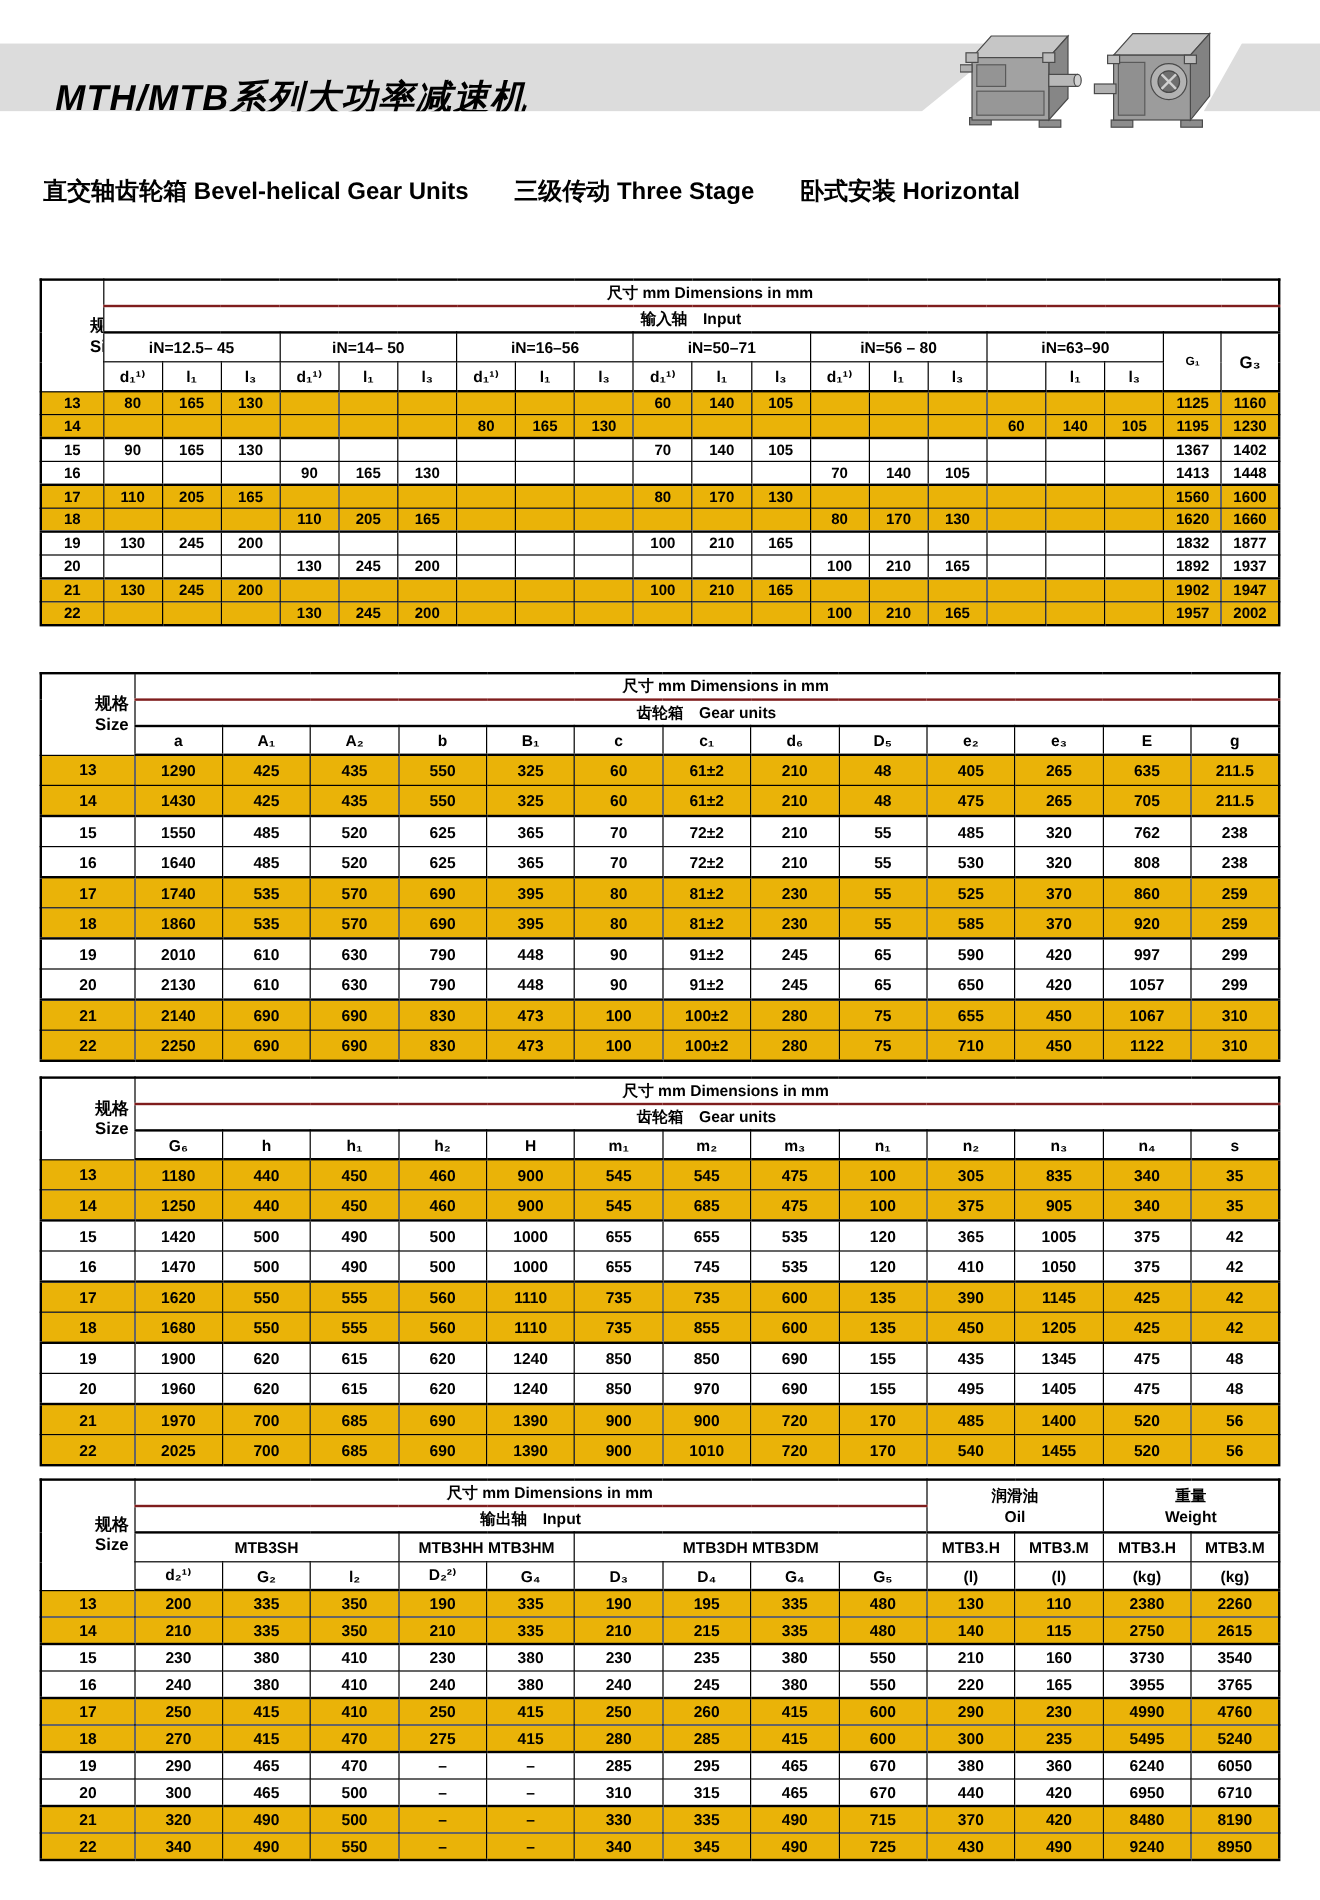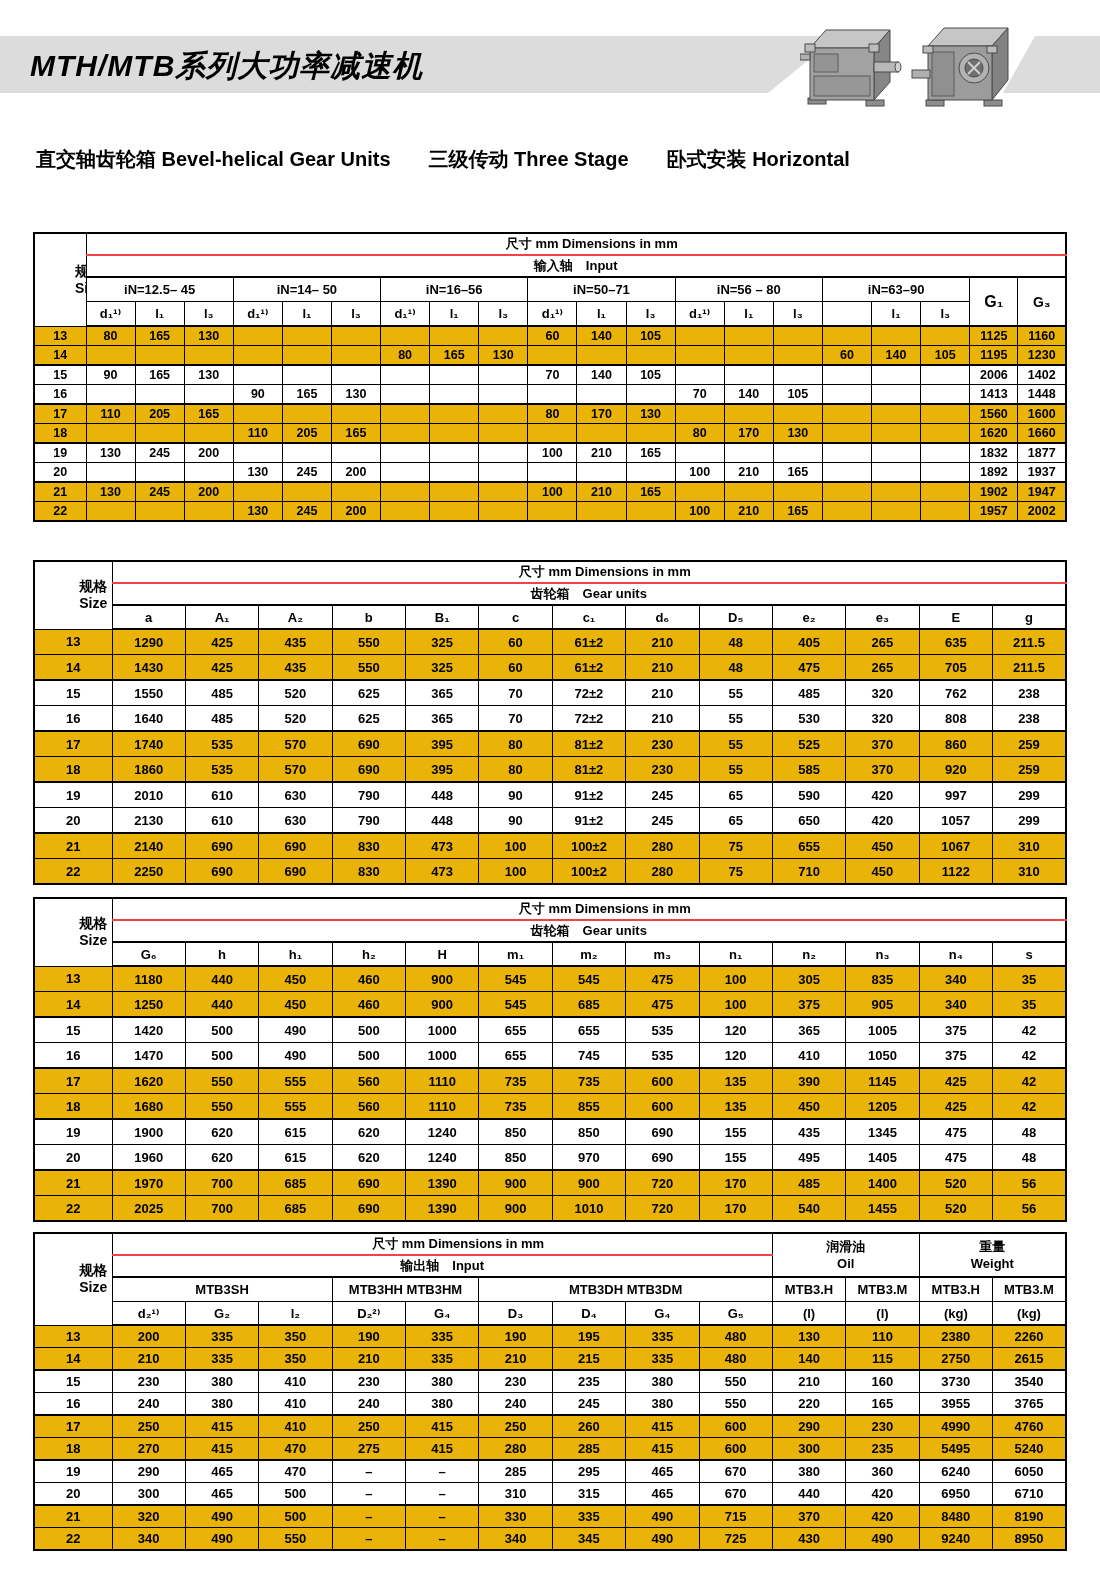--- a/index.html
+++ b/index.html
@@ -3,37 +3,37 @@
 <meta charset="utf-8">
 <style>
   html,body{margin:0;padding:0;background:#fff;}
   .page{position:relative;width:1100px;height:1583px;background:#fff;overflow:hidden;
         font-family:"Liberation Sans","DejaVu Sans",sans-serif;color:#000;}
   
   .band{position:absolute;top:36px;left:0;width:838px;height:57px;background:#dcdcdc;
         clip-path:polygon(0 0,100% 0,calc(100% - 70px) 100%,0 100%);}
   .band-right{position:absolute;top:36px;right:0;width:97px;height:57px;background:#dcdcdc;
         clip-path:polygon(32px 0,100% 0,100% 100%,0 100%);}
-  .page-title{margin:0;padding:10px 0 0 30px;font-size:30px;font-weight:bold;font-style:italic;
+  .page-title{margin:16px;padding:10px 0 0 30px;font-size:30px;font-weight:bold;font-style:italic;
         letter-spacing:1px;white-space:nowrap;}
   .gears{position:absolute;top:16px;left:800px;width:215px;height:100px;}
   
   .subtitles{position:absolute;top:146px;left:36px;width:1030px;}
   .sub-line{font-size:20px;font-weight:bold;margin-bottom:17px;white-space:nowrap;}
   .sub-line span{margin-right:38px;}
   
   table{position:absolute;left:33px;width:1034px;border-collapse:collapse;table-layout:fixed;
         border:2px solid #000;}
   th,td{border:1px solid #000;text-align:center;vertical-align:middle;padding:0;
         overflow:hidden;white-space:nowrap;font-size:13px;}
   th{font-weight:bold;}
   td{font-weight:bold;}
   #t1{top:232px;} #t2{top:560px;} #t3{top:897px;} #t4{top:1232px;}
   .w-size{width:52px;} .w-g{width:48px;} .w-size2{width:78px;}
-  .dimrow{height:20px;border-bottom:2px solid #ef4444;padding-left:32px;}
+  .dimrow{height:20px;border-bottom:2px solid #7f1d1d;padding-left:32px;}
   .subrow{height:20px;border-bottom:2px solid #000;}
   .grp{height:23px;} 
   #t1 .colsub{height:23px;border-bottom:2px solid #000;}
   #t1 td{height:18px;font-size:12.5px;}
   #t2 td,#t3 td{height:24px;}
   #t2 .colsub,#t3 .colsub{height:22px;border-bottom:2px solid #000;}
   #t4 td{height:21px;}
   #t4 .modelrow{height:20px;padding-left:32px;}
   #t4 .colsub{height:22px;border-bottom:2px solid #000;}
   .sizehead{font-size:14px;line-height:17px;padding-left:40px;}
@@ -122,21 +122,21 @@
       <tr>
           <th colspan="20" class="subrow">输入轴　Input</th>
         </tr>
       <tr id="t1-groups">
           <th class="grp" colspan="3">iN=12.5– 45</th>
           <th class="grp" colspan="3">iN=14– 50</th>
           <th class="grp" colspan="3">iN=16–56</th>
           <th class="grp" colspan="3">iN=50–71</th>
           <th class="grp" colspan="3">iN=56 – 80</th>
           <th class="grp" colspan="3">iN=63–90</th>
-          <th class="grp colsub" rowspan="2" style="font-size: 16px;">G₁</th>
+          <th class="grp colsub" rowspan="2" style="font-size: 10px;">G₁</th>
           <th class="grp colsub" rowspan="2" style="font-size: 14px;">G₃</th>
         </tr>
       <tr id="t1-subs">
           <th class="colsub">d₁¹⁾</th>
           <th class="colsub">l₁</th>
           <th class="colsub">l₃</th>
           <th class="colsub">d₁¹⁾</th>
           <th class="colsub">l₁</th>
           <th class="colsub">l₃</th>
           <th class="colsub">d₁¹⁾</th>
@@ -213,21 +213,21 @@
           <td></td>
           <td>70</td>
           <td>140</td>
           <td>105</td>
           <td></td>
           <td></td>
           <td></td>
           <td></td>
           <td></td>
           <td></td>
-          <td>2006</td>
+          <td>1367</td>
           <td>1402</td>
         </tr>
         <tr class="pend">
           <td class="sz">16</td>
           <td></td>
           <td></td>
           <td></td>
           <td>90</td>
           <td>165</td>
           <td>130</td>

